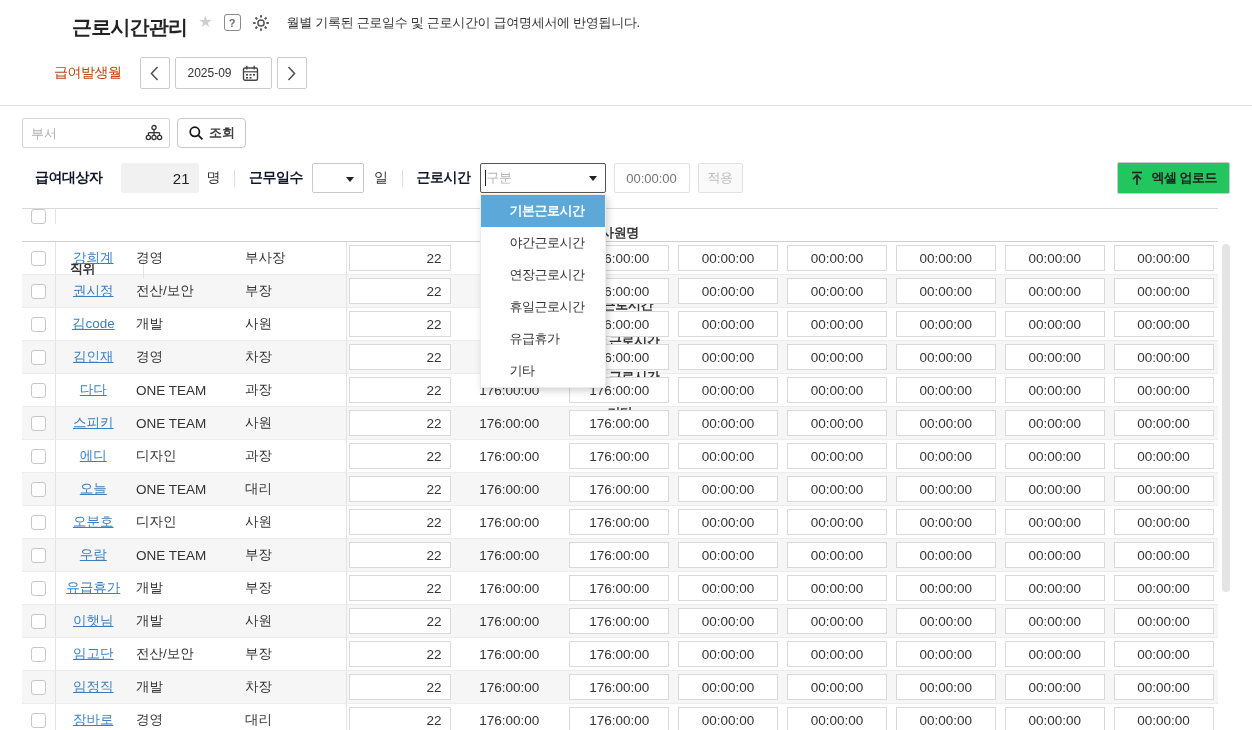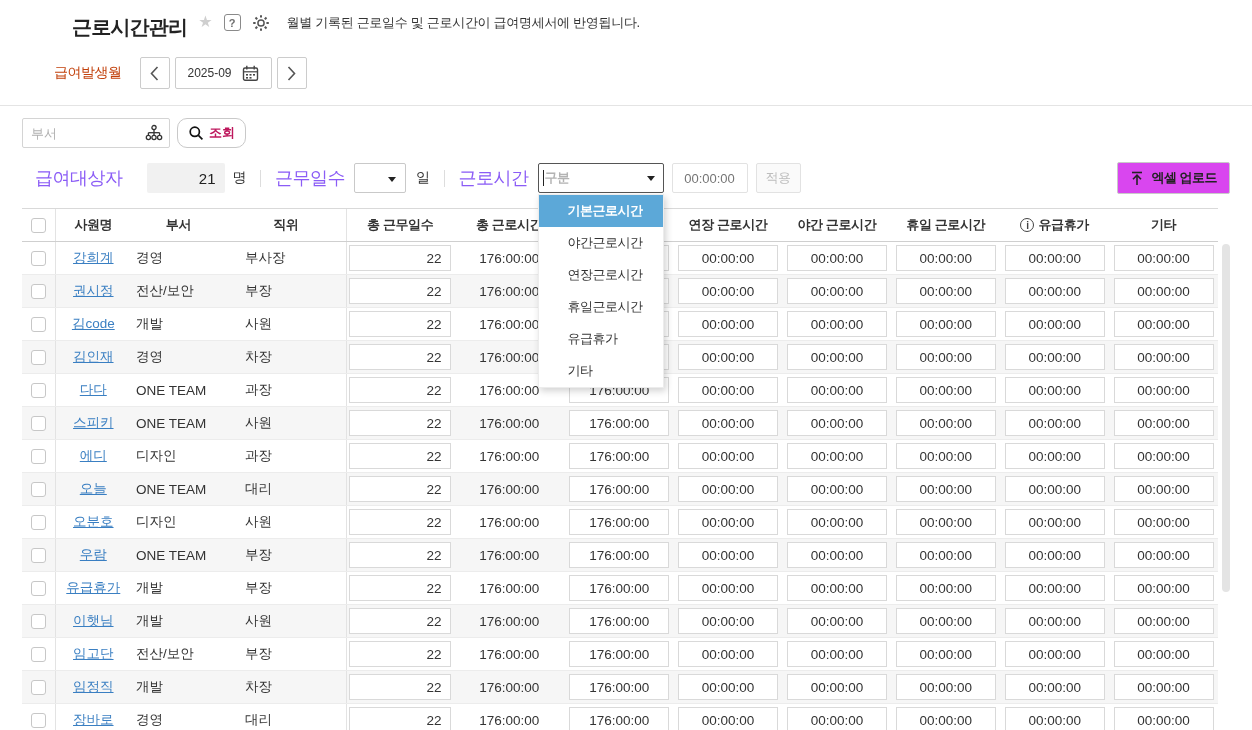--- a/index.html
+++ b/index.html
@@ -29,60 +29,60 @@
 
   
   .search-row { display: flex; align-items: center; padding: 12px 22px 0; gap: 5px; }
   .txt-input { height: 30px; border: 1px solid #d4d4d4; border-radius: 2px; background: #fff;
                font-size: 13px; color: #333; padding: 0 8px; font-family: inherit; }
   .txt-input::placeholder { color: #b0b0b0; }
   .dept-wrap { position: relative; width: 148px; }
   .dept-wrap input { width: 100%; padding-right: 30px; }
   .dept-wrap .org-ic { position: absolute; right: 7px; top: 6px; }
   .name-input { width: 196px; }
-  .search-btn { height: 30px; border: 1px solid #c9c9c9; border-radius: 10px; background: #fff;
+  .search-btn { height: 30px; border: 1px solid #c9c9c9; border-radius: 4px; background: #fff;
                 display: flex; align-items: center; gap: 5px; padding: 0 10px; margin-left: 2px;
-                font-size: 13px; font-weight: bold; color: #be185d; cursor: pointer; font-family: inherit; }
+                font-size: 13px; font-weight: bold; color: #404040; cursor: pointer; font-family: inherit; }
 
   
   .toolbar-row { display: flex; align-items: center; padding: 14px 22px 10px; position: relative; }
-  .tb-label { font-size: 18px; font-weight: normal; color: #8b5cf6; letter-spacing: -0.5px; }
-  .count-box { width: 78px; height: 30px; background: #f1f1f1; border-radius: 2px; margin-left: 24px;
+  .tb-label { font-size: 14px; font-weight: bold; color: #0f172a; letter-spacing: -0.5px; }
+  .count-box { width: 78px; height: 30px; background: #f1f1f1; border-radius: 2px; margin-left: 18px;
                display: flex; align-items: center; justify-content: flex-end; padding-right: 9px;
                font-size: 15px; color: #222; }
   .unit { font-size: 14px; color: #333; margin-left: 8px; letter-spacing: -0.5px; }
   .v-div { width: 1px; height: 17px; background: #ddd; margin: 0 14px; }
   .mini-select { width: 52px; height: 30px; border: 1px solid #c9c9c9; border-radius: 2px; background: #fff;
                  margin-left: 9px; position: relative; cursor: pointer; }
   .caret { position: absolute; right: 9px; top: 13px; width: 0; height: 0;
            border-left: 4.5px solid transparent; border-right: 4.5px solid transparent; border-top: 5.5px solid #222; }
   .select-wrap { position: relative; margin-left: 9px; }
   .type-select { width: 126px; height: 30px; border: 1px solid #555; border-radius: 2px; background: #fff;
-                 display: flex; align-items: center; padding: 0 4px; cursor: text; font-weight: bold; }
+                 display: flex; align-items: center; padding: 0 4px; cursor: text; }
   .cursor-bar { width: 1px; height: 16px; background: #222; }
   .type-placeholder { font-size: 13px; color: #b3b3b3; margin-left: 1px; letter-spacing: -0.5px; }
   .time-input { width: 76px; height: 30px; border: 1px solid #e2e2e2; border-radius: 2px; background: #fff;
                 margin-left: 8px; text-align: center; font-size: 13px; color: #c9c9c9; font-family: inherit; }
   .apply-btn { height: 30px; border: 1px solid #e2e2e2; border-radius: 2px; background: #fafafa;
                margin-left: 8px; padding: 0 9px; font-size: 13px; color: #bdbdbd; font-family: inherit; letter-spacing: -0.5px; }
-  .excel-btn { margin-left: auto; height: 32px; border: 1px solid #c9c9c9; border-radius: 2px; background: #d946ef;
+  .excel-btn { margin-left: auto; height: 32px; border: 1px solid #c9c9c9; border-radius: 2px; background: #22c55e;
                display: flex; align-items: center; gap: 7px; padding: 0 12px;
                font-size: 13px; font-weight: bold; color: #222; cursor: pointer; font-family: inherit; letter-spacing: -0.5px; }
 
   
   .dd-panel { position: absolute; top: 31px; left: 0; width: 126px; background: #fff; z-index: 20;
               border: 1px solid #ececec; box-shadow: 2px 3px 7px rgba(0,0,0,0.18); }
   .dd-option { height: 32px; display: flex; align-items: center; padding-left: 29px;
                font-size: 13px; color: #333; letter-spacing: -0.5px; cursor: pointer; background: #fff; }
   .dd-selected { color: #fff; font-weight: bold; }
 
   
   .table-area { margin: 4px 22px 0; position: relative; padding-right: 12px; }
   .t-header { display: flex; height: 34px; align-items: center; border-top: 1px solid #d9d9d9;
-              border-bottom: 1px solid #cfcfcf; font-size: 13px; font-weight: bold; color: #333; letter-spacing: -0.4px; }
+              border-bottom: 1px solid #cfcfcf; font-size: 13px; font-weight: bold; color: #333; letter-spacing: -0.4px; flex-direction: column; }
   .t-row { display: flex; height: 33px; align-items: center; border-bottom: 1px solid #ececec; font-size: 13.5px; }
   .t-row:nth-child(even) { background: #f6f6f6; }
 
   .c-check { width: 34px; display: flex; justify-content: center; align-self: stretch; align-items: center;
              border-right: 1px solid #e3e3e3; }
   .c-name  { width: 76px; text-align: center; }
   .c-dept  { width: 96px; padding-left: 5px; }
   .c-pos   { width: 122px; padding-left: 19px; align-self: stretch; display: flex; align-items: center;
              border-right: 1px solid #e3e3e3; }
   .c-days  { width: 108px; display: flex; justify-content: center; }

